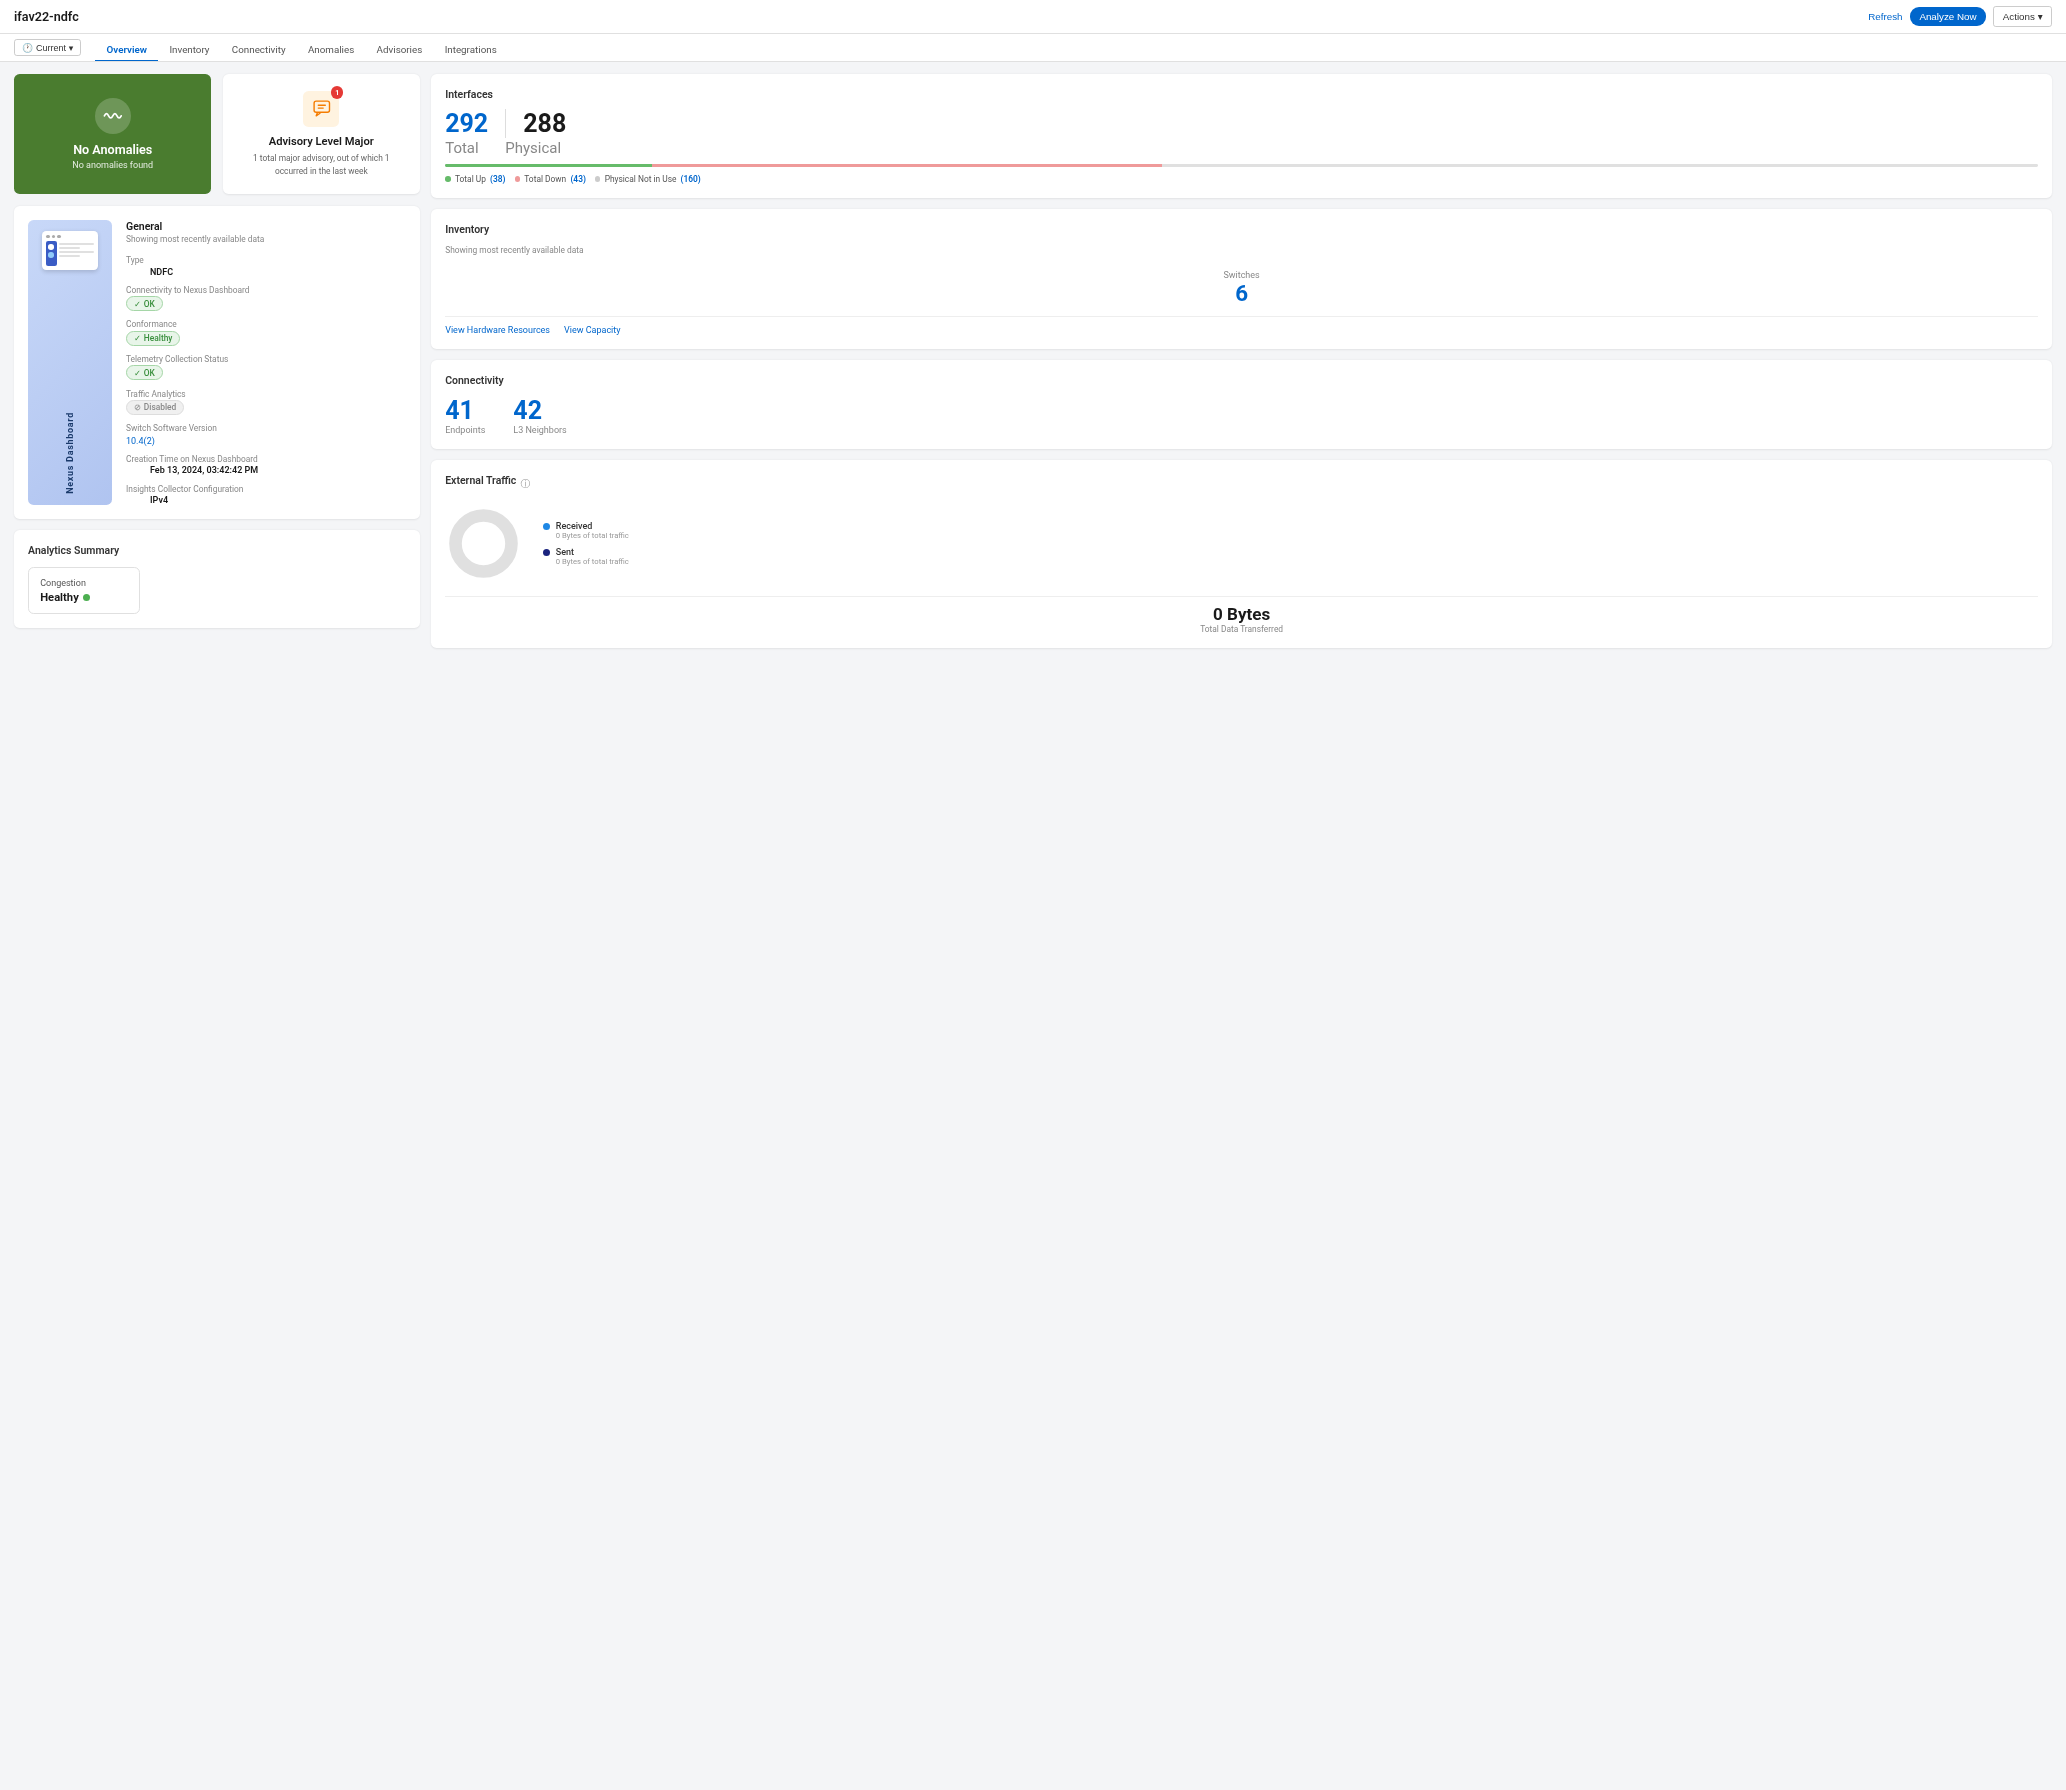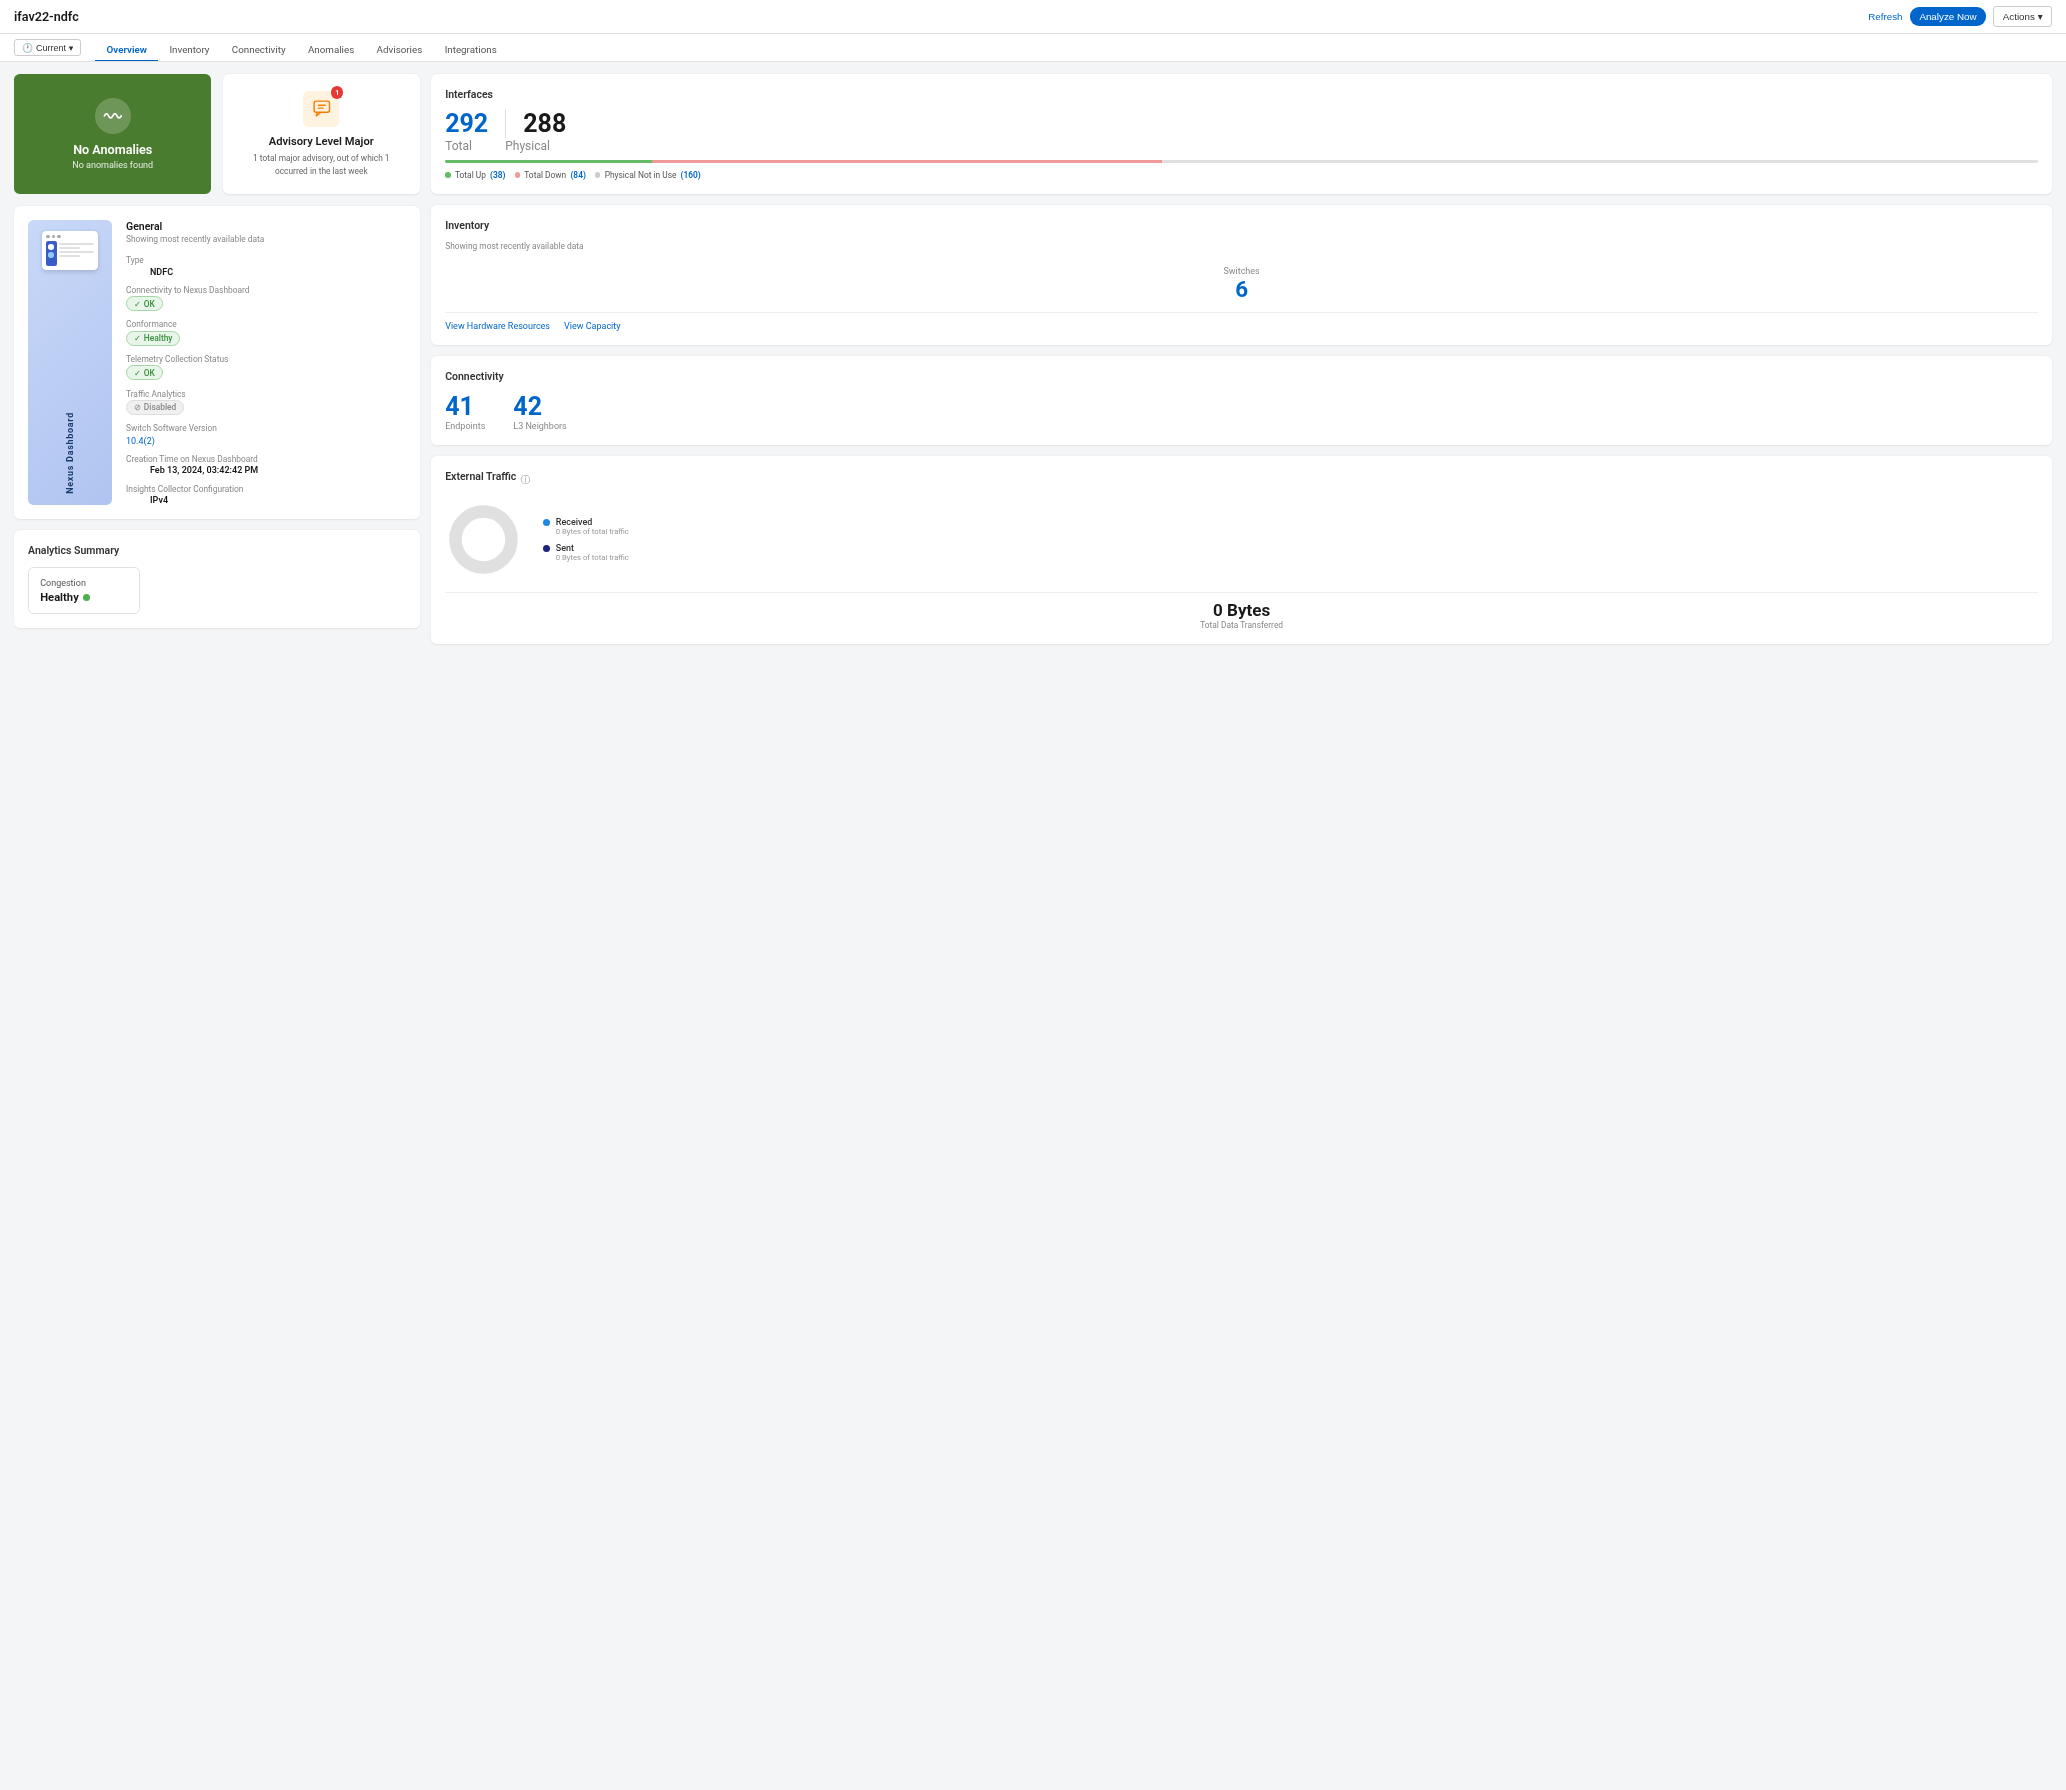--- a/index.html
+++ b/index.html
@@ -72,21 +72,21 @@
     
     .right-col { display: flex; flex-direction: column; gap: 11.2px; }
 
     .card-white { background: #fff; border-radius: 5.6px; padding: 14px; box-shadow: 0 0.7px 2.1px rgba(0,0,0,0.08); }
 
     
     .interfaces-title { font-size: 10.5px; font-weight: 600; margin-bottom: 8.4px; }
     .interfaces-nums { display: flex; gap: 0; margin-bottom: 7px; }
     .iface-num { font-size: 25px; font-weight: 700; color: #0066cc; padding-right: 17px; }
     .iface-num.dark { color: #1a1a1a; border-left: 0.7px solid #ddd; padding-left: 17px; }
-    .iface-label { font-size: 12px; color: #888; margin-top: 1.4px; }
+    .iface-label { font-size: 15px; color: #888; margin-top: 1.4px; }
     .iface-bar { height: 2.8px; background: #e0e0e0; border-radius: 1.4px; margin-bottom: 7px; display: flex; overflow: hidden; }
     .iface-bar-up { background: #66bb6a; height: 100%; }
     .iface-bar-down { background: #ef9a9a; height: 100%; }
     .iface-legend { display: flex; flex-direction: row; gap: 9px; }
     .iface-legend-item { display: flex; align-items: center; gap: 4.2px; font-size: 8.4px; color: #555; }
     .dot { width: 5.6px; height: 5.6px; border-radius: 50%; }
     .dot-up { background: #66bb6a; }
     .dot-down { background: #ef9a9a; }
     .dot-gray { background: #ccc; }
     .count-label { color: #0066cc; font-weight: 600; }
@@ -308,21 +308,21 @@
       </div>
       <div class="iface-legend">
         <div class="iface-legend-item">
           <span class="dot dot-up"></span>
           <span>Total Up</span>
           <span class="count-label">(38)</span>
         </div>
         <div class="iface-legend-item">
           <span class="dot dot-down"></span>
           <span>Total Down</span>
-          <span class="count-label">(84)</span>
+          <span class="count-label">(43)</span>
         </div>
         <div class="iface-legend-item">
           <span class="dot dot-gray"></span>
           <span>Physical Not in Use</span>
           <span class="count-label">(160)</span>
         </div>
       </div>
     </div>
 
     <div class="card-white">

